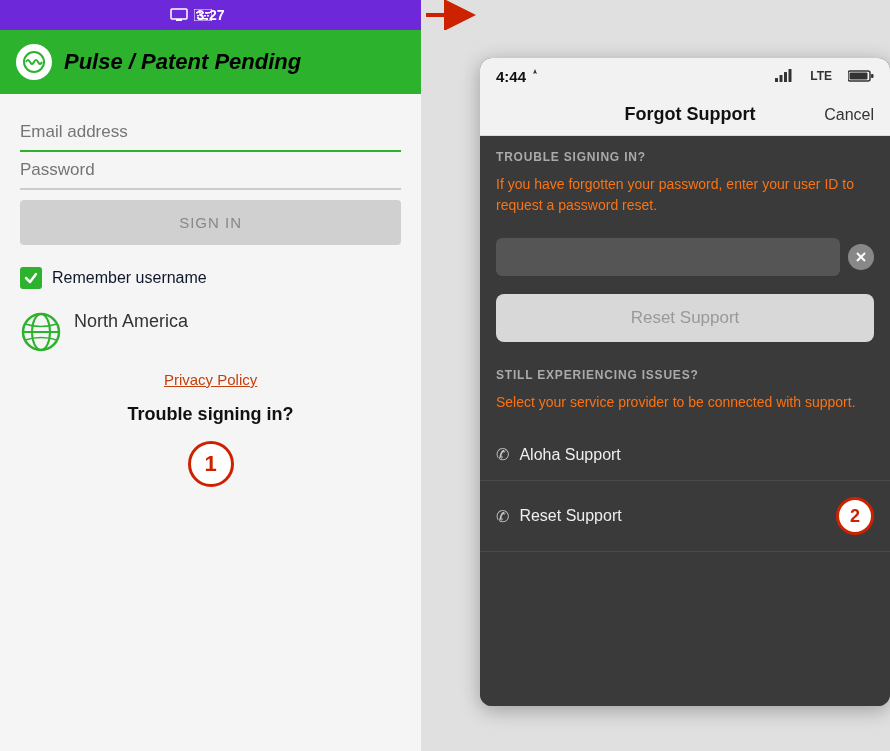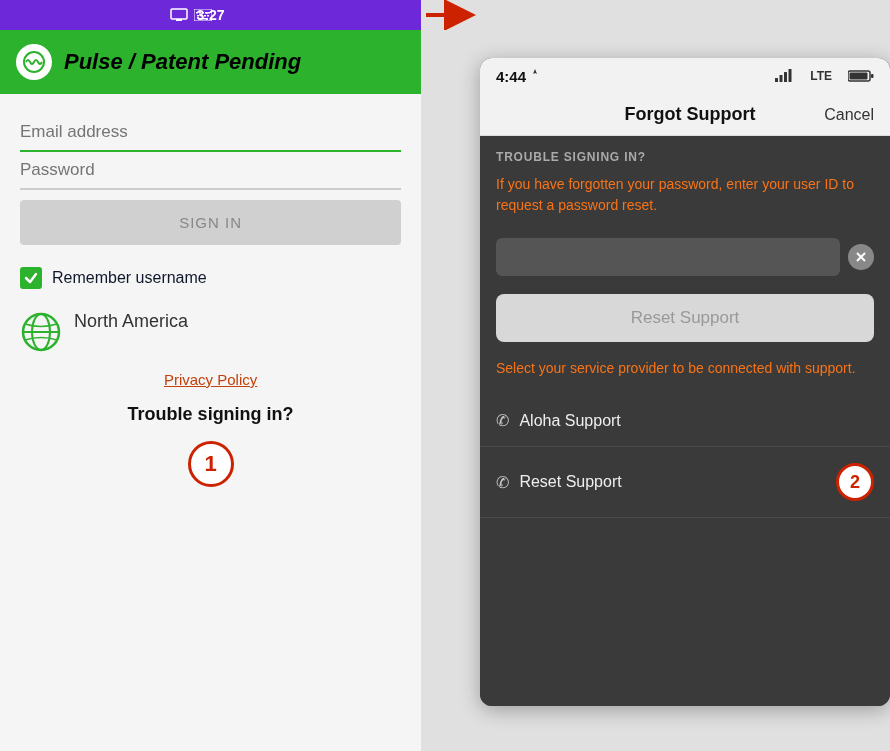--- a/index.html
+++ b/index.html
@@ -469,20 +469,21 @@
         <button class="clear-btn">
           <svg width="10" height="10" viewBox="0 0 10 10" fill="white">
             <line x1="1" y1="1" x2="9" y2="9" stroke="white" stroke-width="2"></line>
             <line x1="9" y1="1" x2="1" y2="9" stroke="white" stroke-width="2"></line>
           </svg>
         </button>
       </div>
 
       <button class="reset-password-btn">Reset Support</button>
 
+      <div class="section-header">STILL EXPERIENCING ISSUES?</div>
       <div class="section-text">Select your service provider to be connected with support.</div>
 
       <div class="support-item">
         <span class="phone-icon">✆</span>
         <span>Aloha Support</span>
       </div>
 
       <div class="support-item">
         <span class="phone-icon">✆</span>
         <span>Reset Support</span>

